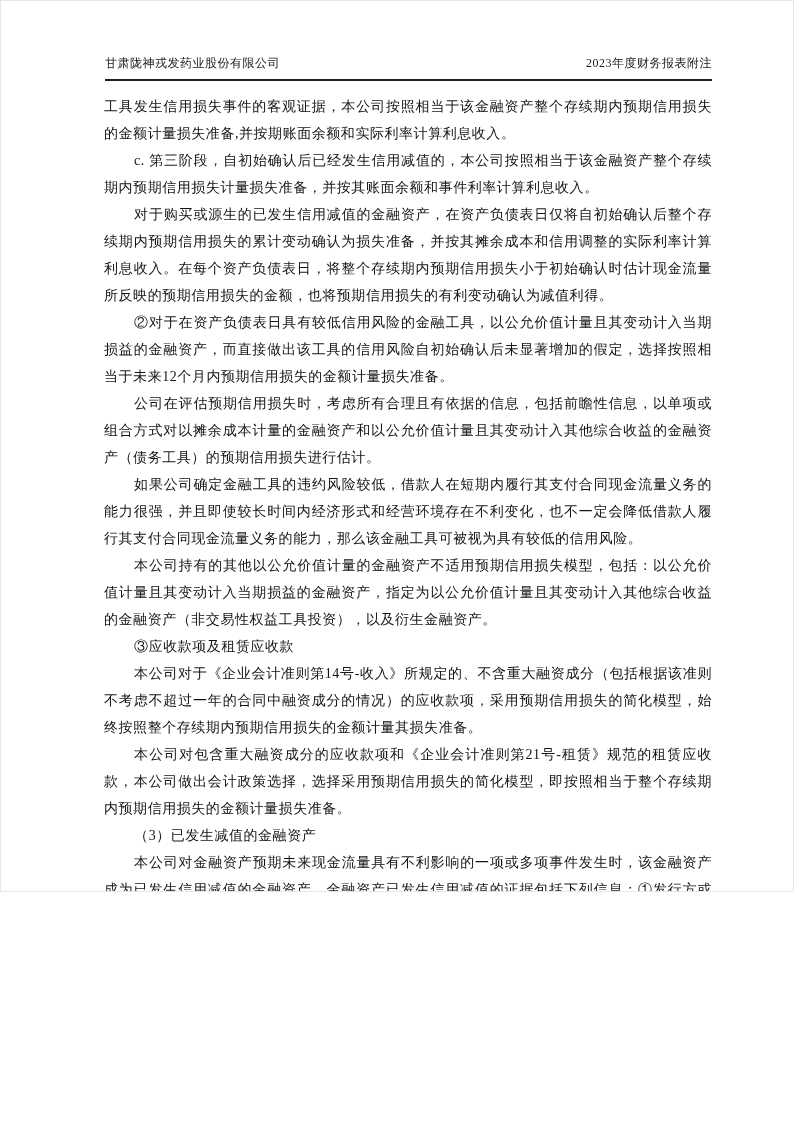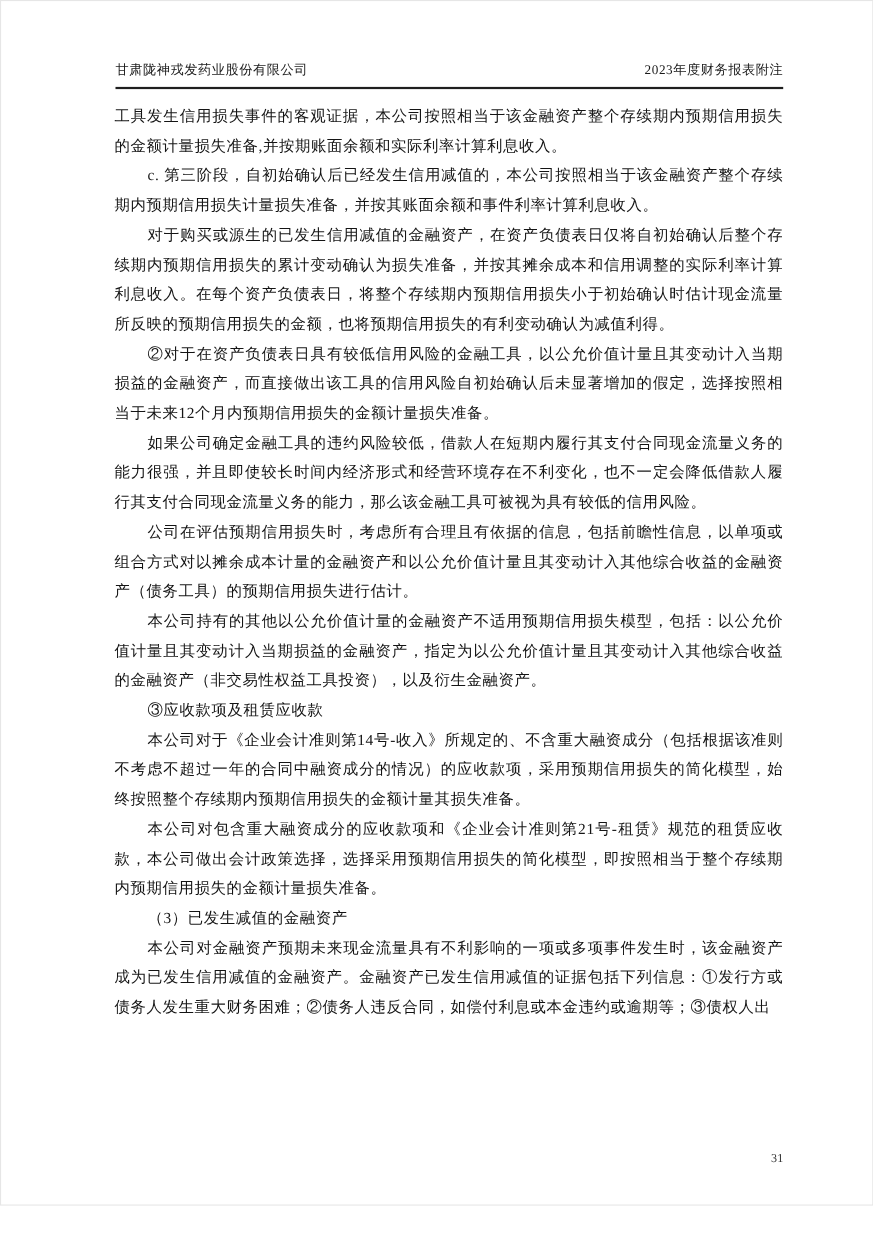--- a/index.html
+++ b/index.html
@@ -4,21 +4,21 @@
 <title>Financial Report Page</title>
 <style>
   * { margin: 0; padding: 0; box-sizing: border-box; }
   html, body { background: #ffffff; }
   body {
     width: 794px; height: 1122px;
     font-family: "Liberation Serif", "DejaVu Serif", serif;
     position: relative;
   }
   .page {
-    width: 794px; height: 1096px;
+    width: 794px; height: 892px;
     background: #ffffff;
     border: 1px solid #e6e6e6;
     position: relative;
     overflow: hidden;
   }
   .header {
     position: absolute;
     top: 54px; left: 104px; right: 81px;
     display: flex;
     justify-content: space-between;
@@ -56,22 +56,22 @@
   <div class="header">
     <span class="header-left">甘肃陇神戎发药业股份有限公司</span>
     <span class="header-right">2023年度财务报表附注</span>
   </div>
 
   <div class="content">
       <p class="para">工具发生信用损失事件的客观证据，本公司按照相当于该金融资产整个存续期内预期信用损失的金额计量损失准备,并按期账面余额和实际利率计算利息收入。</p>
       <p class="para indent">c. 第三阶段，自初始确认后已经发生信用减值的，本公司按照相当于该金融资产整个存续期内预期信用损失计量损失准备，并按其账面余额和事件利率计算利息收入。</p>
       <p class="para indent">对于购买或源生的已发生信用减值的金融资产，在资产负债表日仅将自初始确认后整个存续期内预期信用损失的累计变动确认为损失准备，并按其摊余成本和信用调整的实际利率计算利息收入。在每个资产负债表日，将整个存续期内预期信用损失小于初始确认时估计现金流量所反映的预期信用损失的金额，也将预期信用损失的有利变动确认为减值利得。</p>
       <p class="para indent">②对于在资产负债表日具有较低信用风险的金融工具，以公允价值计量且其变动计入当期损益的金融资产，而直接做出该工具的信用风险自初始确认后未显著增加的假定，选择按照相当于未来12个月内预期信用损失的金额计量损失准备。</p>
+      <p class="para indent">公司在评估预期信用损失时，考虑所有合理且有依据的信息，包括前瞻性信息，以单项或组合方式对以摊余成本计量的金融资产和以公允价值计量且其变动计入其他综合收益的金融资产（债务工具）的预期信用损失进行估计。</p>
       <p class="para indent">如果公司确定金融工具的违约风险较低，借款人在短期内履行其支付合同现金流量义务的能力很强，并且即使较长时间内经济形式和经营环境存在不利变化，也不一定会降低借款人履行其支付合同现金流量义务的能力，那么该金融工具可被视为具有较低的信用风险。</p>
-      <p class="para indent">公司在评估预期信用损失时，考虑所有合理且有依据的信息，包括前瞻性信息，以单项或组合方式对以摊余成本计量的金融资产和以公允价值计量且其变动计入其他综合收益的金融资产（债务工具）的预期信用损失进行估计。</p>
       <p class="para indent">本公司持有的其他以公允价值计量的金融资产不适用预期信用损失模型，包括：以公允价值计量且其变动计入当期损益的金融资产，指定为以公允价值计量且其变动计入其他综合收益的金融资产（非交易性权益工具投资），以及衍生金融资产。</p>
       <p class="para indent">③应收款项及租赁应收款</p>
       <p class="para indent">本公司对于《企业会计准则第14号-收入》所规定的、不含重大融资成分（包括根据该准则不考虑不超过一年的合同中融资成分的情况）的应收款项，采用预期信用损失的简化模型，始终按照整个存续期内预期信用损失的金额计量其损失准备。</p>
       <p class="para indent">本公司对包含重大融资成分的应收款项和《企业会计准则第21号-租赁》规范的租赁应收款，本公司做出会计政策选择，选择采用预期信用损失的简化模型，即按照相当于整个存续期内预期信用损失的金额计量损失准备。</p>
       <p class="para indent">（3）已发生减值的金融资产</p>
       <p class="para indent">本公司对金融资产预期未来现金流量具有不利影响的一项或多项事件发生时，该金融资产成为已发生信用减值的金融资产。金融资产已发生信用减值的证据包括下列信息：①发行方或债务人发生重大财务困难；②债务人违反合同，如偿付利息或本金违约或逾期等；③债权人出</p>
     </div>
 
   <div class="footer">
     <span>31</span>

